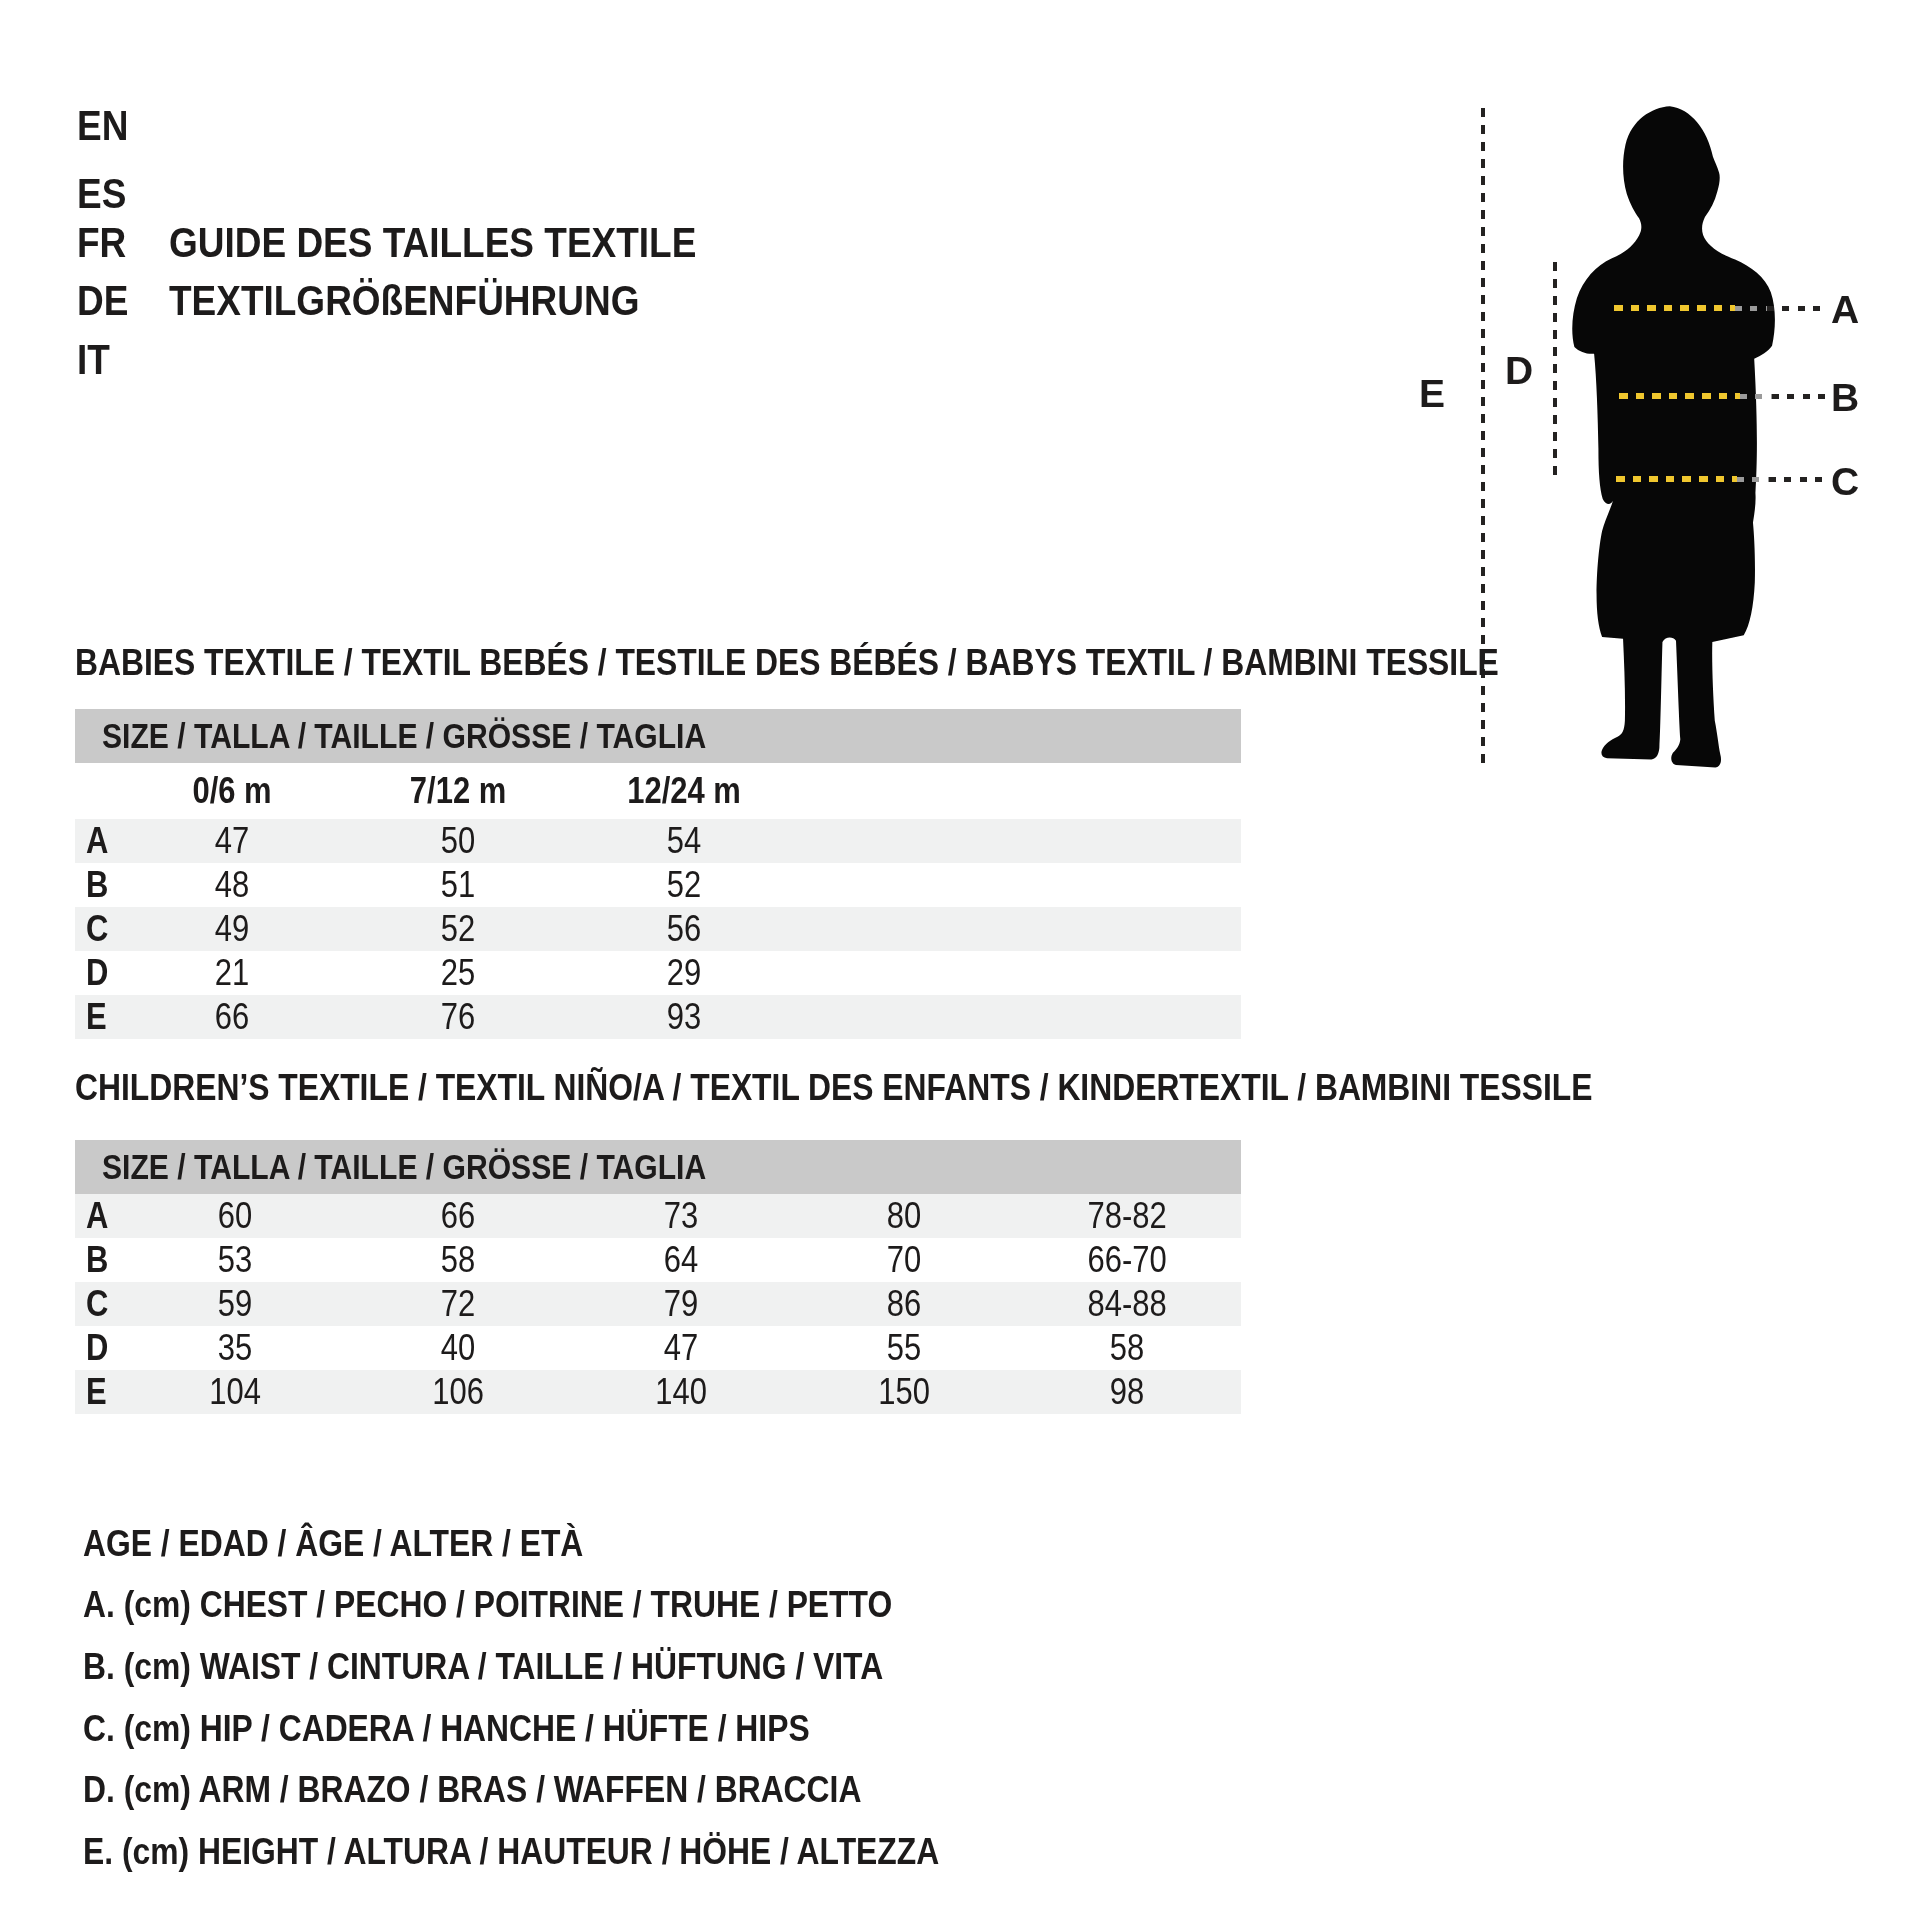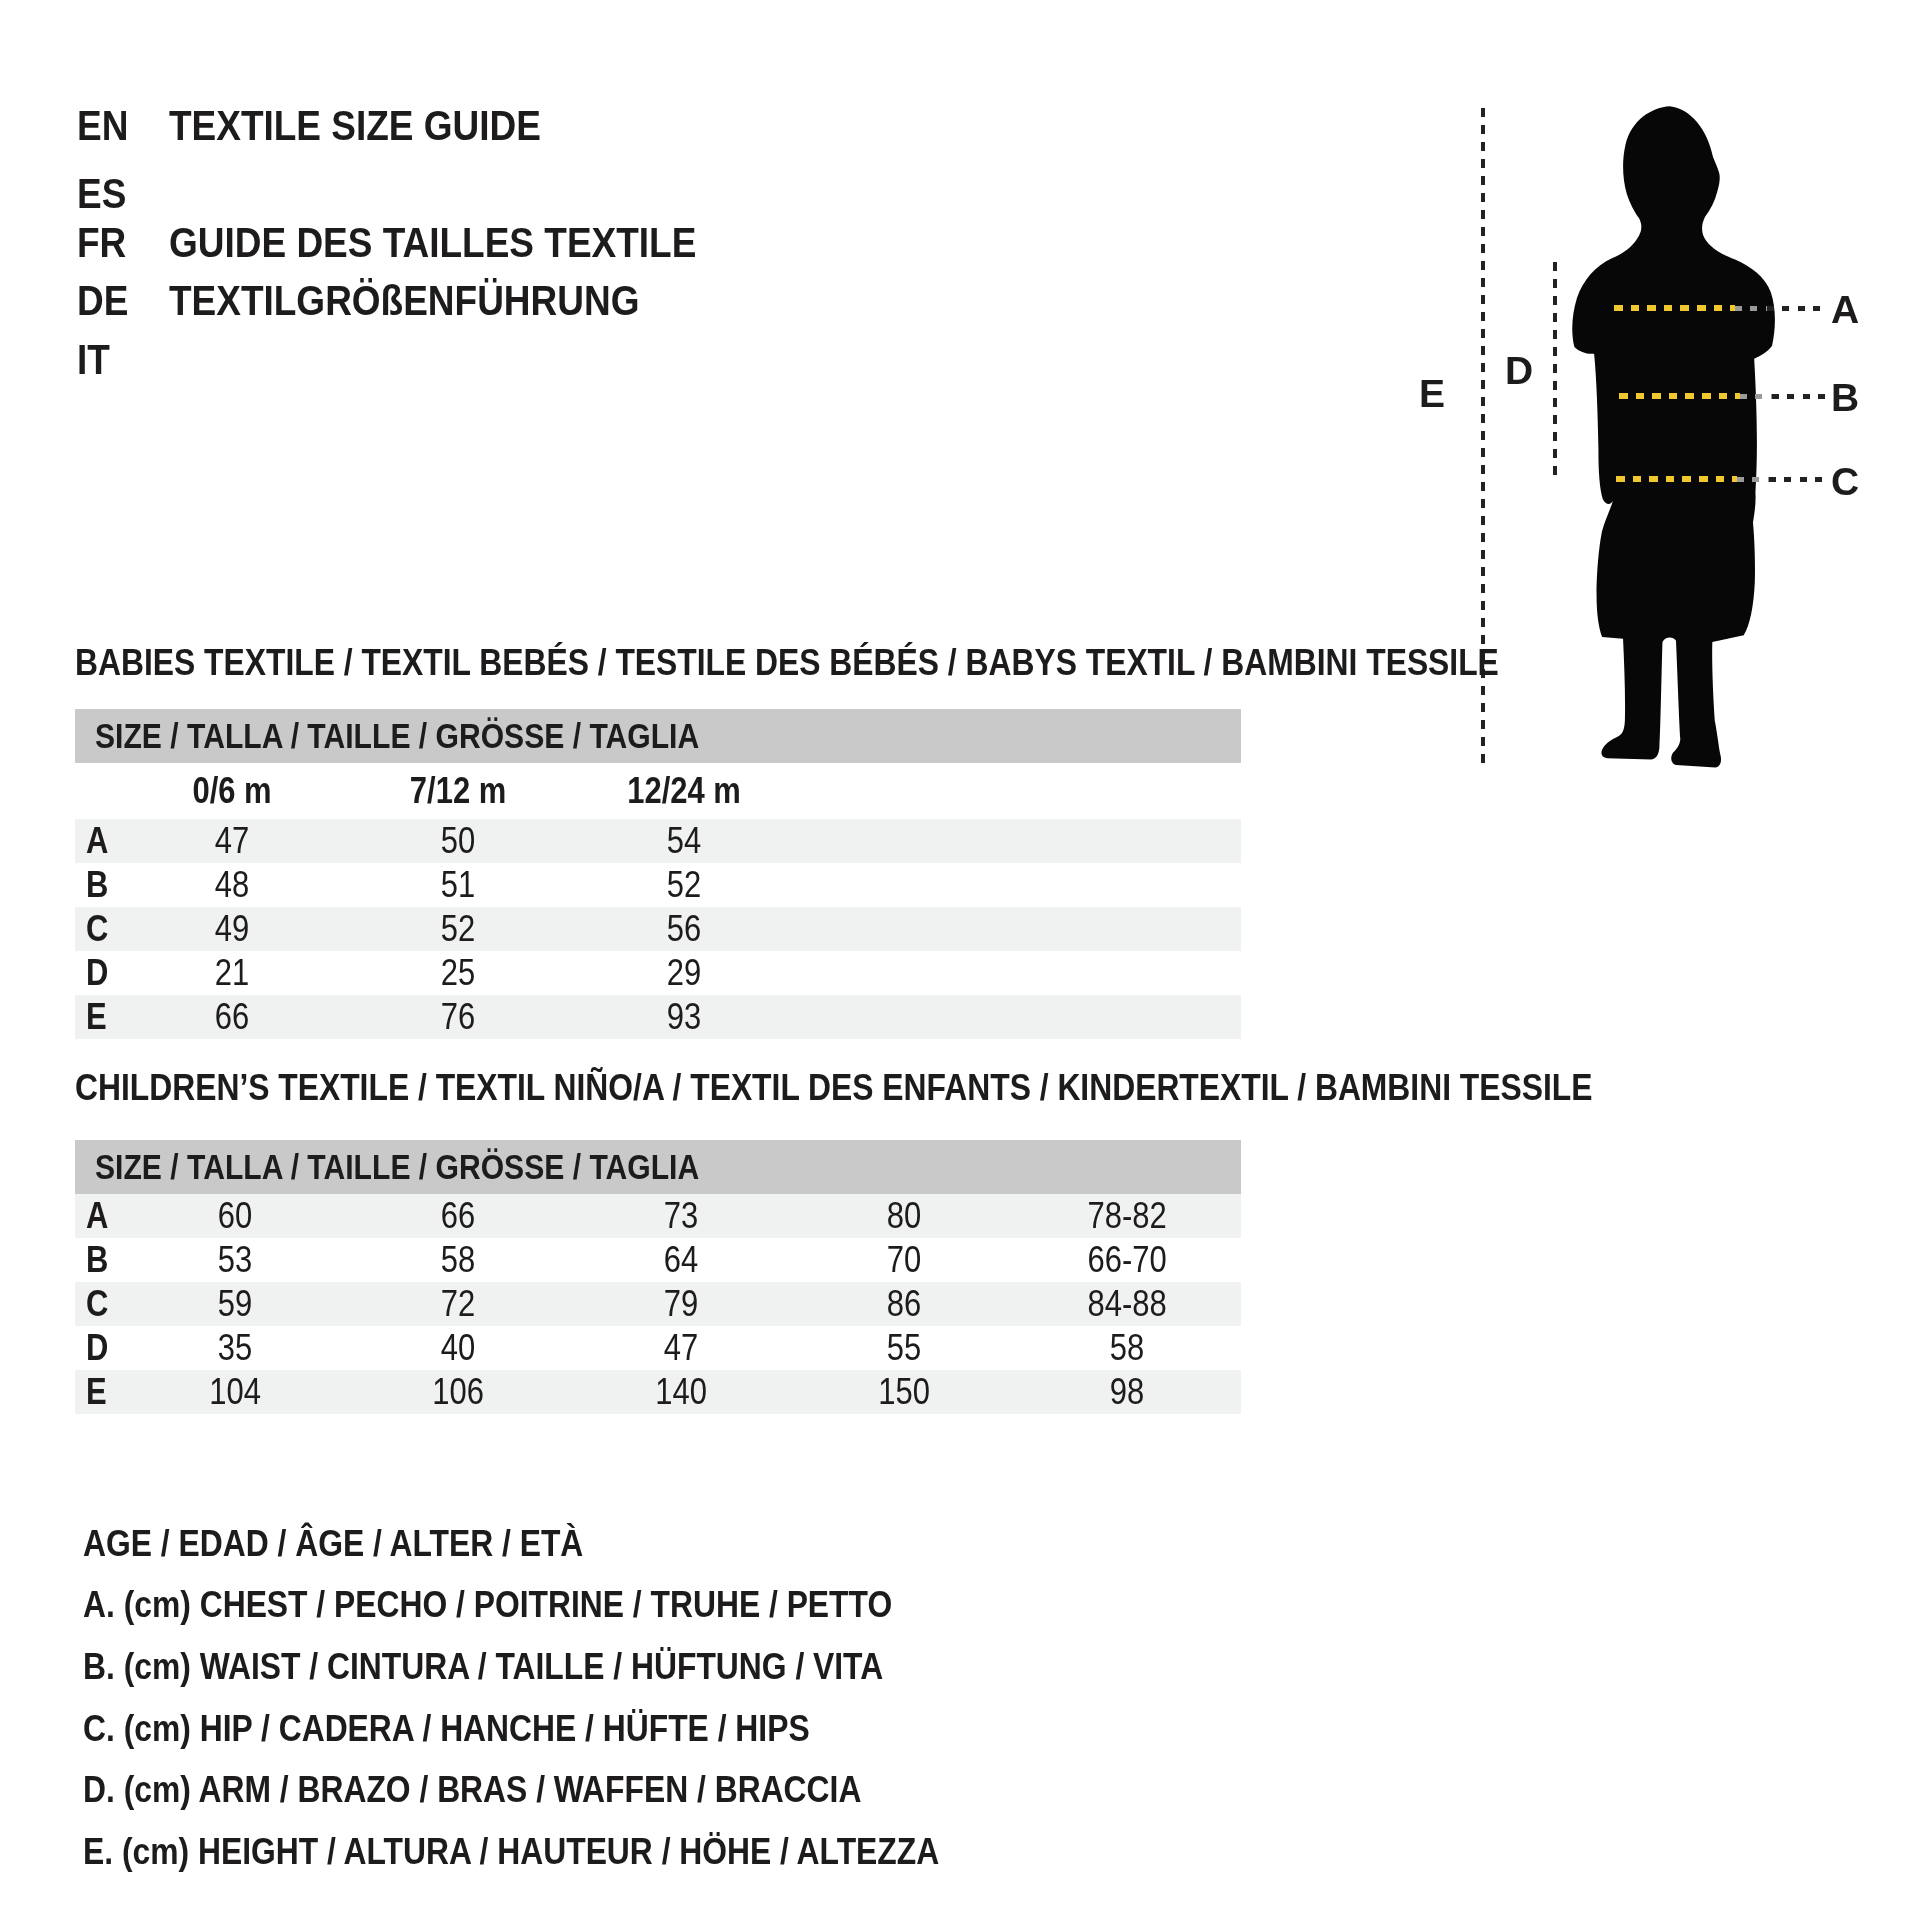--- a/index.html
+++ b/index.html
@@ -22,21 +22,21 @@
   .lang-title { font-size:43px; font-weight:700; }
 
   
   .section-heading { position:absolute; left:75px; font-size:37px; font-weight:700; line-height:38px; }
 
   
   .size-table { position:absolute; left:75px; width:1166px; }
   .size-bar {
     height:54px; background:#c9c9c9;
     display:flex; align-items:center;
-    padding-left:20px; box-sizing:border-box;
+    padding-left:27px; box-sizing:border-box;
     font-size:35px; font-weight:700;
   }
   .grid-b { display:grid; grid-template-columns:44px 226px 226px 226px 1fr; align-items:center; }
   .grid-c { display:grid; grid-template-columns:49px 223px 223px 223px 223px 223px 1fr; align-items:center; }
   .col-row  { height:56px; font-size:36px; font-weight:700; }
   .data-row { height:44px; font-size:36px; font-weight:400; }
   .stripe { background:#f0f1f1; }
   .letter-cell { padding-left:11px; font-weight:700; }
   .val-cell { text-align:center; }
 
@@ -54,21 +54,20 @@
   .seg-b { width:54px; height:5.5px; margin-top:0.6px;
     background-image:repeating-linear-gradient(90deg, #242221 0 6.8px, transparent 6.8px 15.4px); }
   .fig-label { position:absolute; font-size:39px; font-weight:700; line-height:43px; }
 </style>
 </head>
 <body>
 
 <div>
   <div class="lang-row" style="top:96px">
     <span class="lang-code"><span class="cond">EN</span></span>
-    <span class="lang-title"><span class="cond">TEXTILE SIZE GUIDE</span></span>
   </div>
   <div class="lang-row" style="top:164px">
     <span class="lang-code"><span class="cond">ES</span></span>
   </div>
   <div class="lang-row" style="top:213px">
     <span class="lang-code"><span class="cond">FR</span></span>
     <span class="lang-title"><span class="cond">GUIDE DES TAILLES TEXTILE</span></span>
   </div>
   <div class="lang-row" style="top:271px">
     <span class="lang-code"><span class="cond">DE</span></span>

